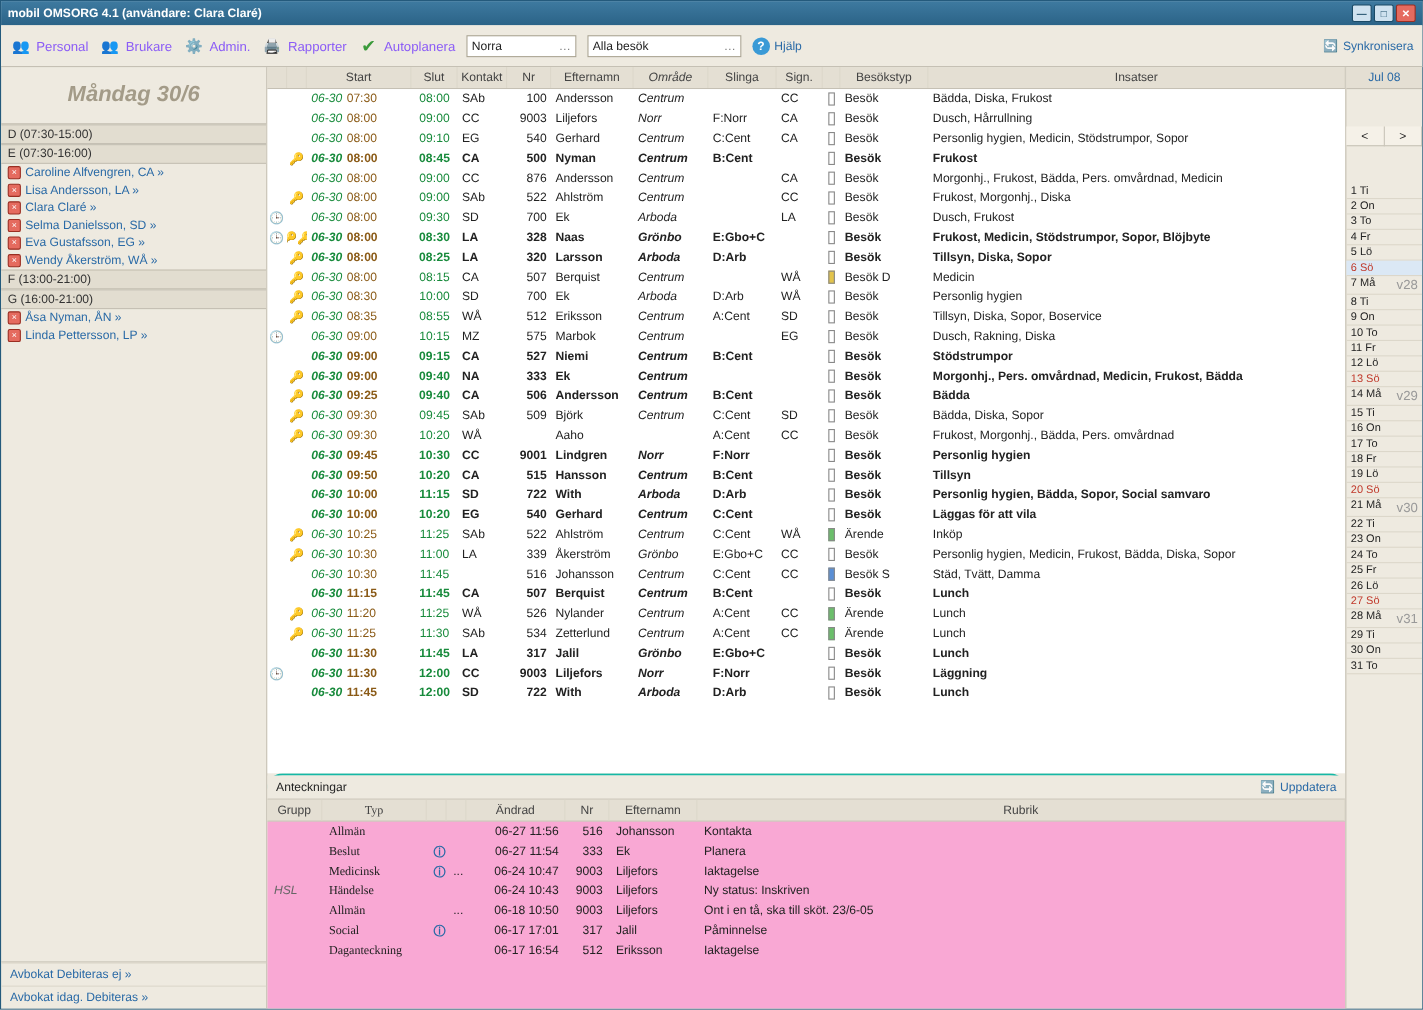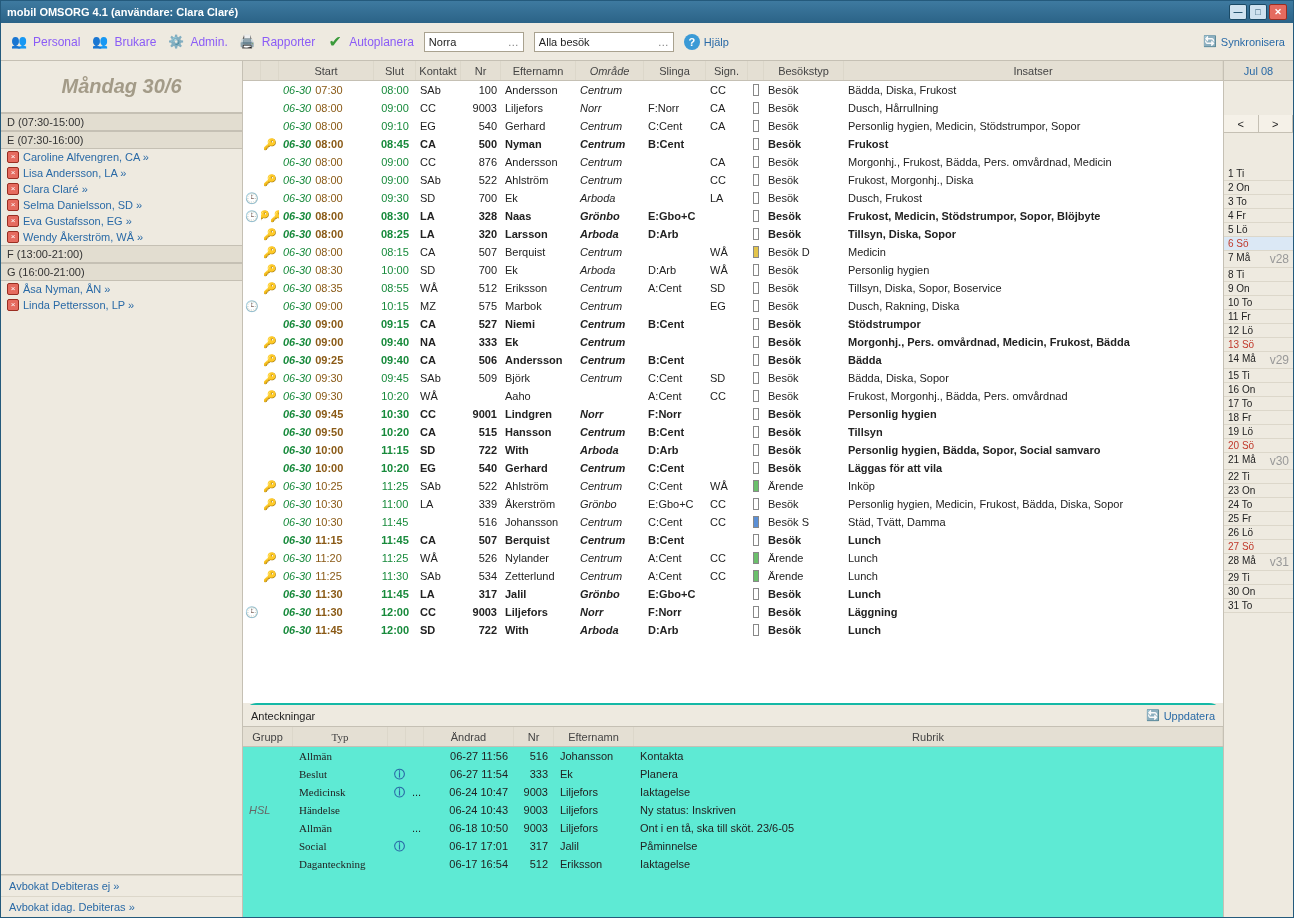--- a/index.html
+++ b/index.html
@@ -68,21 +68,21 @@
 .ncol-ic{width:18px;}
 .ncol-ic2{width:18px;}
 .ncol-dt{width:90px;justify-content:flex-end;}
 .ncol-nr{width:40px;justify-content:flex-end;}
 .ncol-en{width:80px;}
 .ncol-ru{flex:1;}
 .note-header .hc,.note-row .c{padding:0 6px;border-right:1px solid #dcd7ca;height:100%;display:flex;align-items:center;}
 .note-row{height:18px;}
 .note-row .c{border-right:none;}
 .note-row .grp{font-style:italic;color:#666;}
-.notes-body{background:#5eead4;height:170px;overflow:hidden;}
+.notes-body{background:#f9a8d4;height:170px;overflow:hidden;}
 .info-ic{color:#2a6aa6;font-weight:bold;}
 .rightcal{width:70px;border-left:1px solid #c5c0b4;display:flex;flex-direction:column;gap:34px;}
 .rightcal .mhdr{background:#e4dfd3;text-align:center;border-bottom:1px solid #c5c0b4;height:20px;line-height:20px;color:#2a6aa6;}
 .rightcal .nav{display:flex;}
 .rightcal .nav div{flex:1;text-align:center;border-bottom:1px solid #c5c0b4;border-right:1px solid #c5c0b4;background:#f5f1e8;cursor:pointer;height:18px;line-height:18px;}
 .rightcal .day{border-bottom:1px solid #dcd7ca;padding:1px 4px;font-size:10px;cursor:pointer;display:flex;}
 .rightcal .day.sun{color:#c0392b;}
 .rightcal .day.sel{background:#dbe8f5;}
 .rightcal .day .wk{margin-left:auto;color:#999;font-size:12px;}
 .ic-people::before{content:"👥";}

